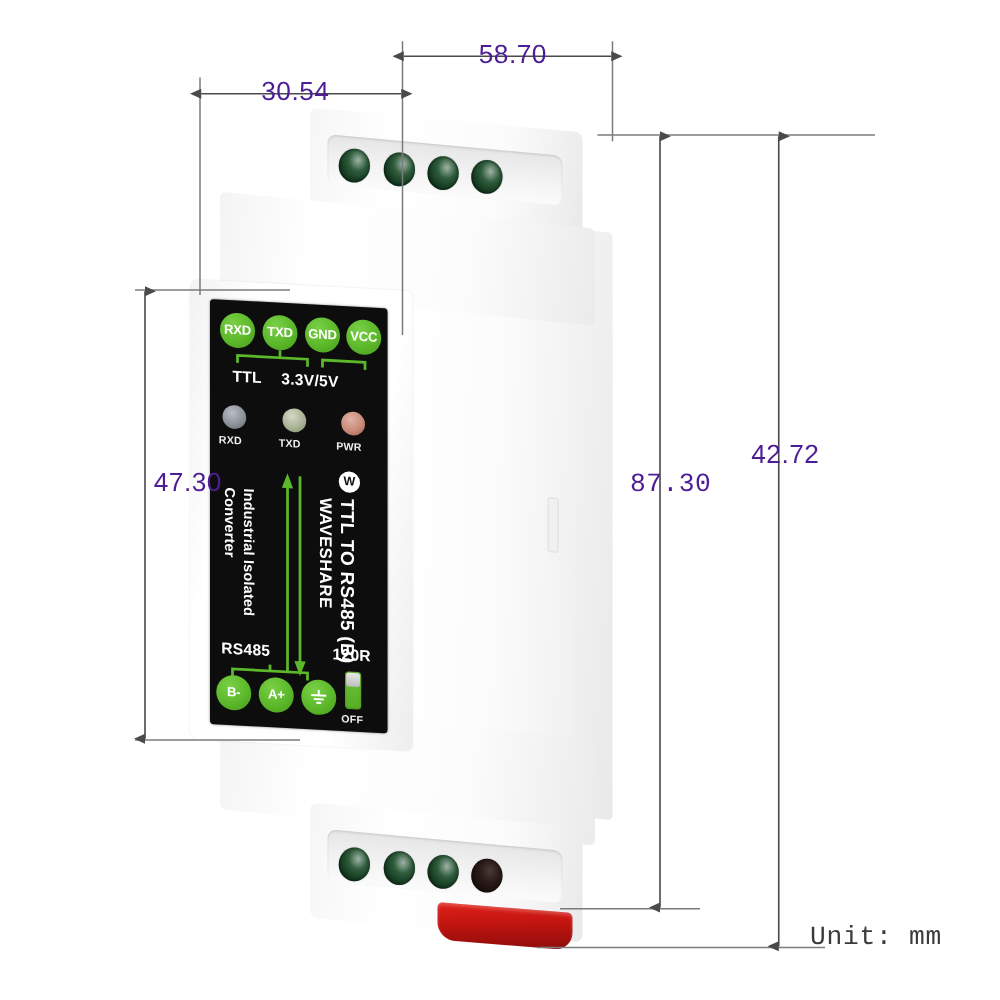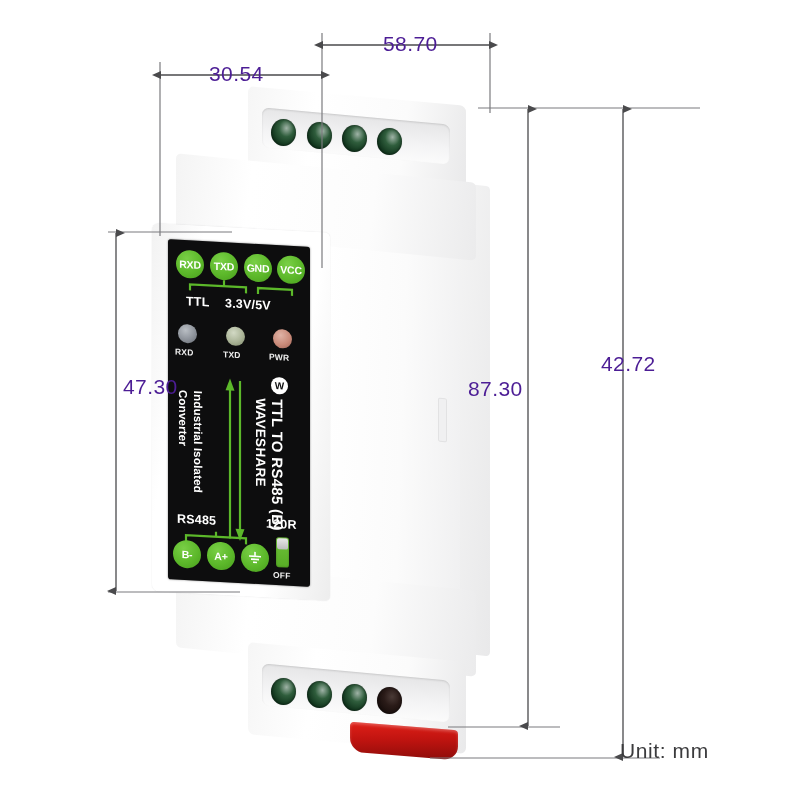--- a/index.html
+++ b/index.html
@@ -390,18 +390,18 @@
 
       <line x1="528" y1="109" x2="528" y2="726" marker-start="url(#ah-u)" marker-end="url(#ah-d)"></line>
 
       <line x1="623" y1="109" x2="623" y2="757" marker-start="url(#ah-u)" marker-end="url(#ah-d)"></line>
     </g>
   </svg>
 
   <div class="dim-text" style="left:383px; top:32px;">58.70</div>
   <div class="dim-text" style="left:209px; top:62px;">30.54</div>
   <div class="dim-text" style="left:83px;  top:375px;margin-left:40px;">47.30</div>
-  <div class="dim-text" style="left:468px; top:377px;">87.30</div>
+  <div class="dim-text" style="left:504px; top:377px;font-family:Liberation Mono, monospace;">87.30</div>
   <div class="dim-text" style="left:601px; top:352px;">42.72</div>
 
-  <div class="unit-text" style="left:620px; top:739px;">Unit:  mm</div>
+  <div class="unit-text" style="left:648px; top:739px;font-family:Liberation Mono, monospace;">Unit:  mm</div>
 
 </div>
 
 </body></html>

